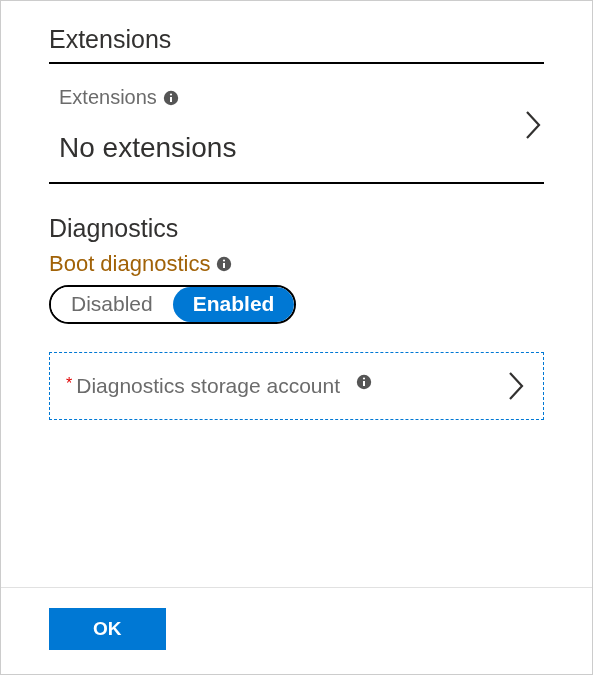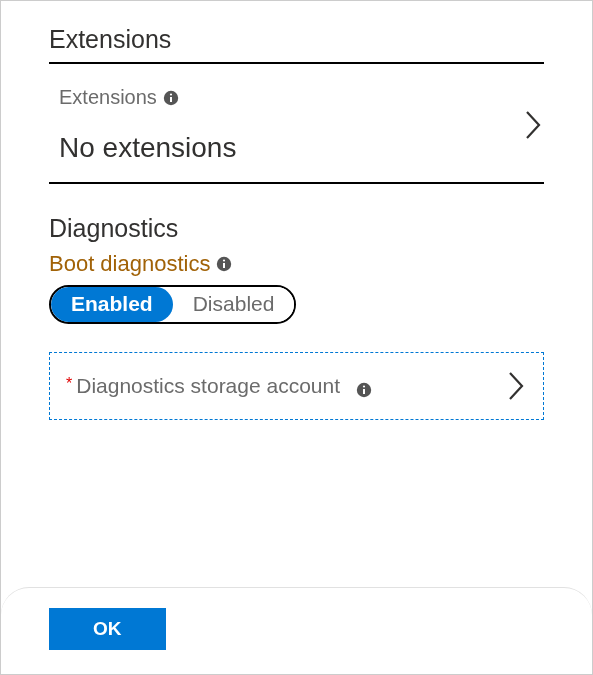--- a/index.html
+++ b/index.html
@@ -136,33 +136,32 @@
     .asterisk {
       color: #e00000;
       font-size: 16px;
       line-height: 1;
       margin-top: 2px;
     }
     .required-label-text {
       font-size: 21px;
       color: #6b6b6b;
       display: flex;
-      align-items: flex-end;
+      align-items: flex-start;
       gap: 16px;
     }
     .dashed-value {
       font-size: 24px;
       color: #323130;
       padding-left: 14px;
     }
     .footer {
       border-top: 1px solid #e1e1e1;
       padding: 20px 48px 24px 48px;
       background: #fff;
-      border-radius: 28px;
     }
     .ok-button {
       background: #0078d4;
       color: #fff;
       border: none;
       font-size: 19px;
       font-weight: 600;
       padding: 10px 44px;
       cursor: pointer;
       font-family: inherit;
@@ -206,22 +205,22 @@
     <span class="info-icon">
       <svg viewBox="0 0 16 16" fill="#555">
           <circle cx="8" cy="8" r="7.2"></circle>
           <rect x="7" y="7" width="2" height="5" fill="#fff"></rect>
           <circle cx="8" cy="4.5" r="1.1" fill="#fff"></circle>
         </svg>
     </span>
   </div>
 
   <div class="toggle-group">
+    <button class="toggle-option">Disabled</button>
     <button class="toggle-option active">Enabled</button>
-    <button class="toggle-option">Disabled</button>
   </div>
 
   <div class="dashed-box">
     <div class="dashed-left">
       <div class="required-label">
         <span class="asterisk">*</span>
         <span class="required-label-text">
           <span>Diagnostics storage account</span>
           <span class="info-icon">
             <svg viewBox="0 0 16 16" fill="#555">

